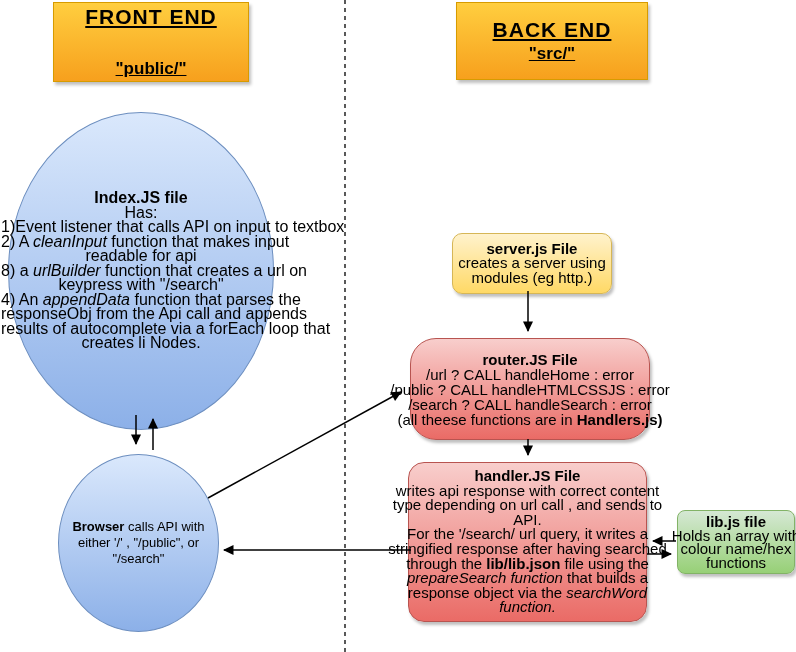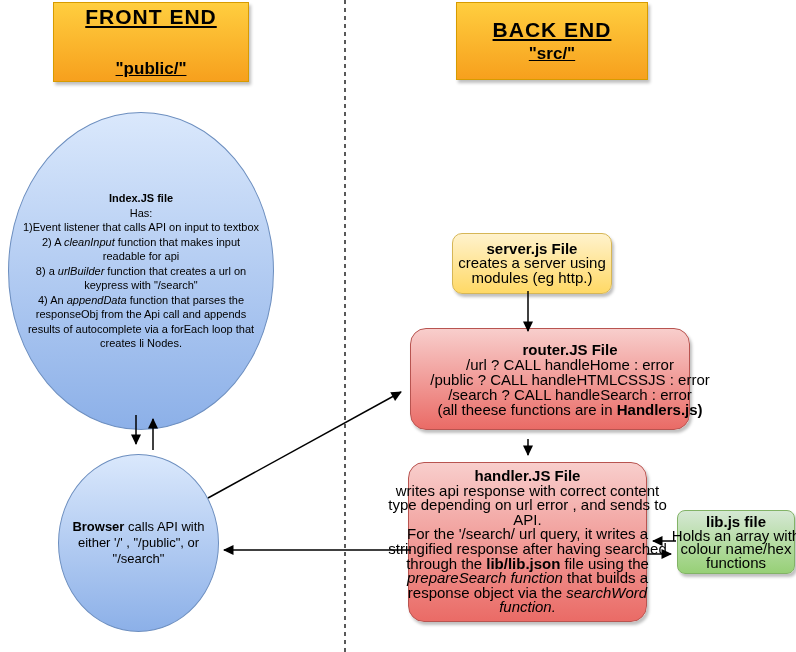--- a/index.html
+++ b/index.html
@@ -24,37 +24,36 @@
   .hdr .hdr-sub{font-size:17px;font-weight:bold;text-decoration:underline;margin-top:2px;}
   .hdr.front{left:53px;top:2px;width:194px;height:78px;gap:28px;}
   .hdr.back{left:456px;top:2px;width:190px;height:76px;}
 
   
   .ellipse{
     border-radius:50%;
     background:linear-gradient(var(--blue-top),var(--blue-bottom));
     border:1px solid var(--blue-border);
   }
-  .ellipse.big{left:8px;top:112px;width:264px;height:316px;font-size:11px;line-height:14.5px;}
+  .ellipse.big{left:8px;top:112px;width:264px;height:316px;font-size:16px;line-height:14.5px;}
   .ellipse.big .txt{width:280px;}
   .ellipse.small{left:58px;top:454px;width:159px;height:176px;font-size:13px;line-height:16px;}
   .txt div{white-space:nowrap;}
 
   
   .box{box-shadow:2px 3px 3px rgba(0,0,0,0.25);font-size:15px;}
   .box.server{
     left:452px;top:233px;width:158px;height:59px;border-radius:10px;line-height:14.5px;
     background:linear-gradient(var(--yellow-top),var(--yellow-bottom));
     border:1px solid var(--yellow-border);
   }
   .box.router{
-    left:410px;top:328px;width:238px;height:100px;border-radius:16px;line-height:15px;
+    left:410px;top:338px;width:238px;height:100px;border-radius:26px;line-height:15px;
     background:linear-gradient(var(--red-top),var(--red-bottom));
     border:1px solid var(--red-border);
-    padding-left:40px;
   }
   .box.handler{
     left:408px;top:462px;width:237px;height:158px;border-radius:16px;line-height:14.6px;
     background:linear-gradient(var(--red-top),var(--red-bottom));
     border:1px solid var(--red-border);
   }
   .box.lib{
     left:677px;top:510px;width:116px;height:62px;border-radius:8px;line-height:13.5px;
     background:linear-gradient(var(--green-top),var(--green-bottom));
     border:1px solid var(--green-border);
@@ -131,21 +130,21 @@
         <div><span>/public ? CALL handleHTMLCSSJS : error</span></div>
         <div><span>/search ? CALL handleSearch : error</span></div>
         <div><span>(all theese functions are in </span><span class="b">Handlers.js)</span></div>
       </div>
   </div>
 
   <div class="node box handler">
     <div class="txt">
         <div><span class="b">handler.JS File</span></div>
         <div><span>writes api response with correct content</span></div>
-        <div><span>type depending on url error , and sends to</span></div>
+        <div><span>type depending on url call , and sends to</span></div>
         <div><span>API.</span></div>
         <div><span>For the '/search/ url query, it writes a</span></div>
         <div><span>stringified response after having searched</span></div>
         <div><span>through the </span><span class="b">lib/lib.json</span><span> file using the</span></div>
         <div><span class="i">prepareSearch function</span><span>  that builds a</span></div>
         <div><span>response object via the </span><span class="i">searchWord</span></div>
         <div><span class="i">function.</span></div>
       </div>
   </div>
 

